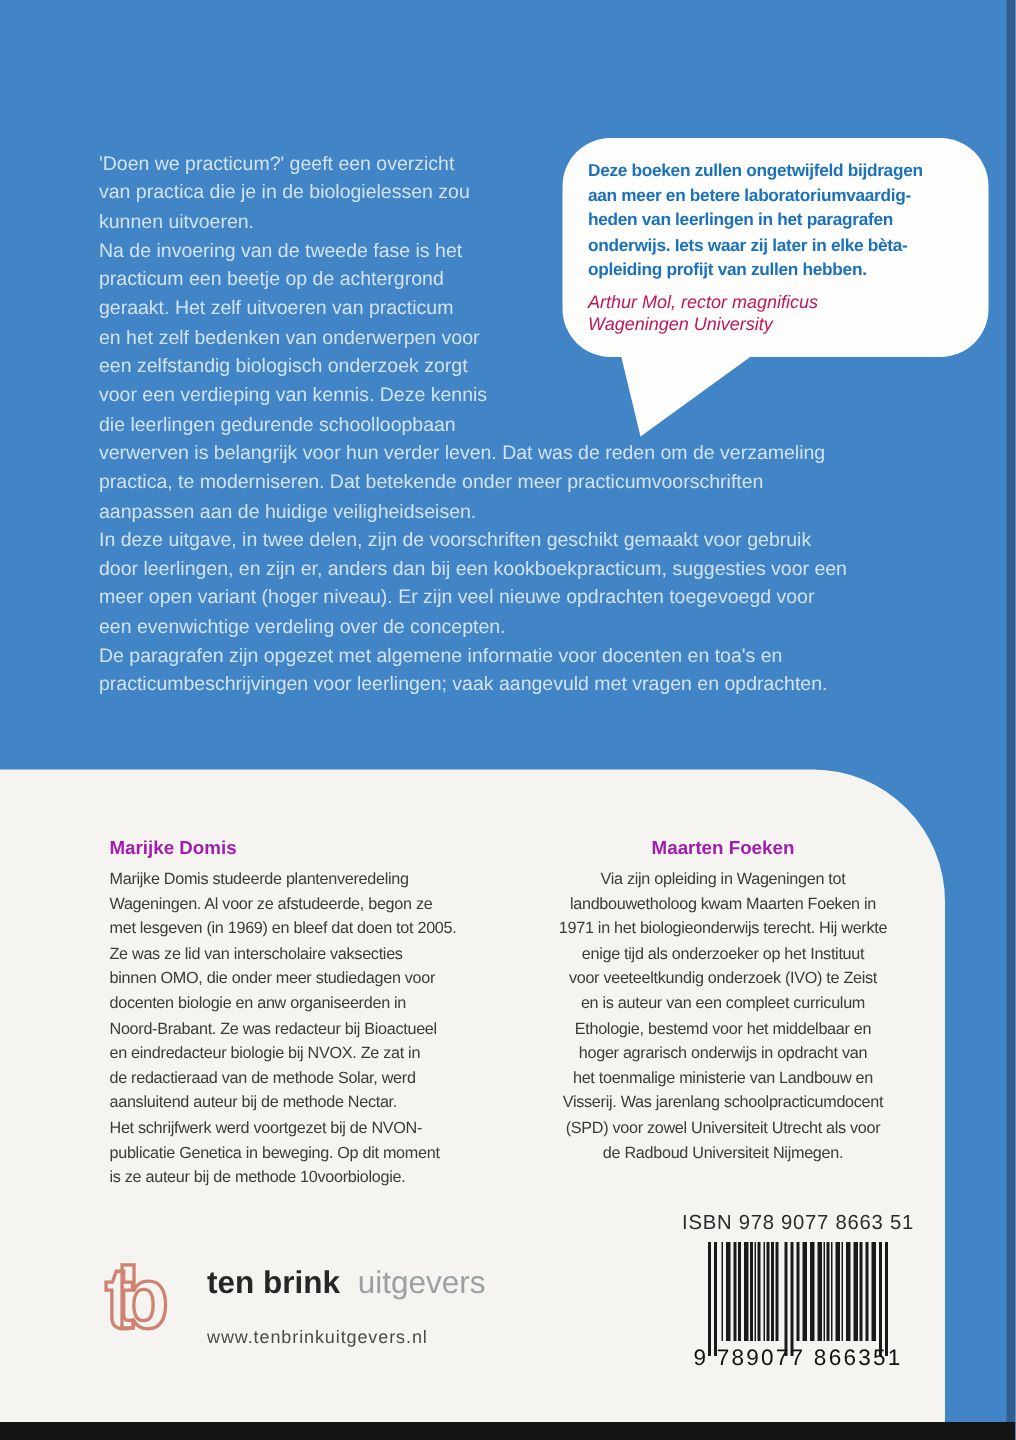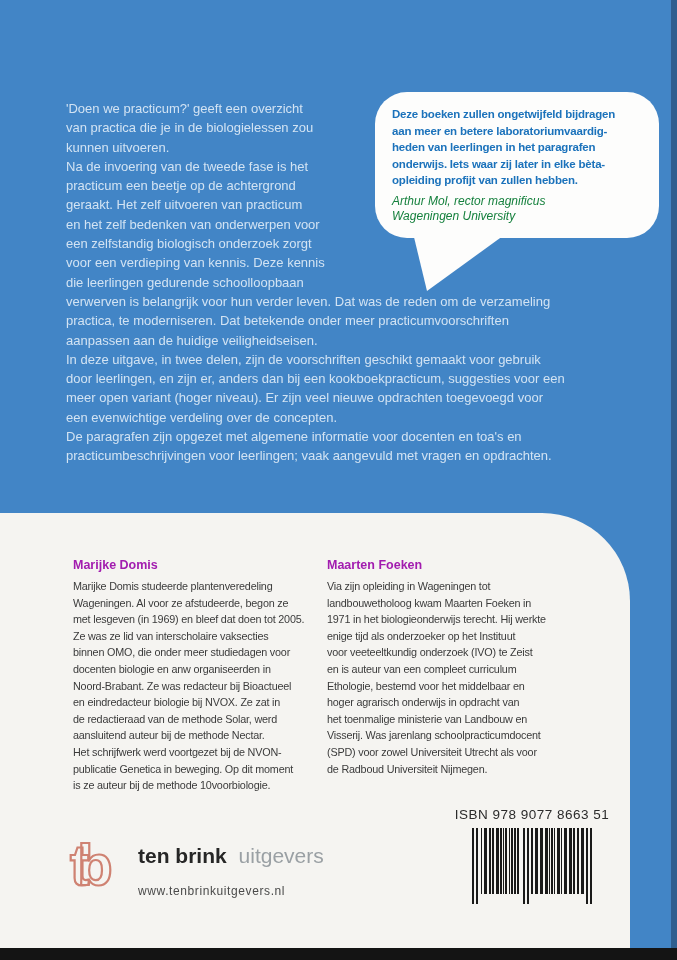--- a/index.html
+++ b/index.html
@@ -8,30 +8,30 @@
 
   
   .blurb{position:absolute;left:66px;top:99px;width:600px;white-space:pre-line;
          font-size:13px;line-height:19.3px;color:#d2e3f3;}
 
   
   .bubble{position:absolute;left:375px;top:92px;width:284px;height:146px;background:#fdfdfc;
           border-radius:32px;box-sizing:border-box;padding:14px 14px 10px 17px;z-index:2;}
   .bubble-quote{margin:0;font-size:11.5px;font-weight:bold;line-height:16.6px;color:#1b72bb;
                 letter-spacing:-0.2px;white-space:pre-line;}
-  .bubble-attr{margin:5px 0 0 0;font-size:12px;font-style:italic;line-height:15px;color:#15803d;
+  .bubble-attr{margin:5px 0 0 0;font-size:12px;font-style:italic;line-height:15px;color:#be185d;
                white-space:pre-line;}
   .tail{position:absolute;left:385px;top:233px;z-index:1;}
 
   
   .panel{position:absolute;left:0;top:513px;width:630px;height:435px;background:#f5f4f1;
          border-top-right-radius:88px;}
   .author-col{position:absolute;top:45px;}
   .author-col.left{left:73px;width:272px;}
-  .author-col.right{left:327px;width:276px;}
+  .author-col.right{left:344px;width:276px;text-align:center;}
   .author-name{margin:0 0 6px 0;font-size:12.5px;font-weight:bold;color:#a21caf;}
   .author-bio{margin:0;font-size:10.8px;line-height:16.6px;letter-spacing:-0.2px;color:#3b3b3b;
               white-space:pre-line;}
 
   
   .isbn-block{position:absolute;left:437px;top:271px;width:190px;text-align:center;}
   .isbn-label{font-size:13.5px;color:#2b2b2b;letter-spacing:0.5px;margin-top:23px;}
   .barcode{display:flex;justify-content:center;align-items:flex-start;margin-top:6px;height:76px;}
   .barcode-digits{margin-top:-7px;font-size:15px;letter-spacing:1.5px;color:#111;}
 
@@ -181,20 +181,21 @@
           <div style="width: 2px; height: 66px; background: rgb(26, 26, 26); flex: 0 0 auto;"></div>
           <div style="width: 2px; height: 66px; flex: 0 0 auto;"></div>
           <div style="width: 2px; height: 66px; background: rgb(26, 26, 26); flex: 0 0 auto;"></div>
           <div style="width: 2px; height: 66px; flex: 0 0 auto;"></div>
           <div style="width: 3px; height: 66px; background: rgb(26, 26, 26); flex: 0 0 auto;"></div>
           <div style="width: 2px; height: 66px; flex: 0 0 auto;"></div>
           <div style="width: 2px; height: 76px; background: rgb(26, 26, 26); flex: 0 0 auto;"></div>
           <div style="width: 2px; height: 66px; flex: 0 0 auto;"></div>
           <div style="width: 2px; height: 76px; background: rgb(26, 26, 26); flex: 0 0 auto;"></div>
         </div>
+      <div class="barcode-digits">9 789077 866351</div>
     </div>
 
     <svg class="logo-mark" width="66" height="70" viewBox="0 0 66 70">
       <text x="2" y="52" font-family="Liberation Sans, sans-serif" font-size="58" font-weight="bold" letter-spacing="-12" fill="none" stroke="#cf8272" stroke-width="2.2">tb</text>
     </svg>
 
     <div class="publisher-name">
       <span class="bold">ten brink</span>
       <span class="light">uitgevers</span>
     </div>

